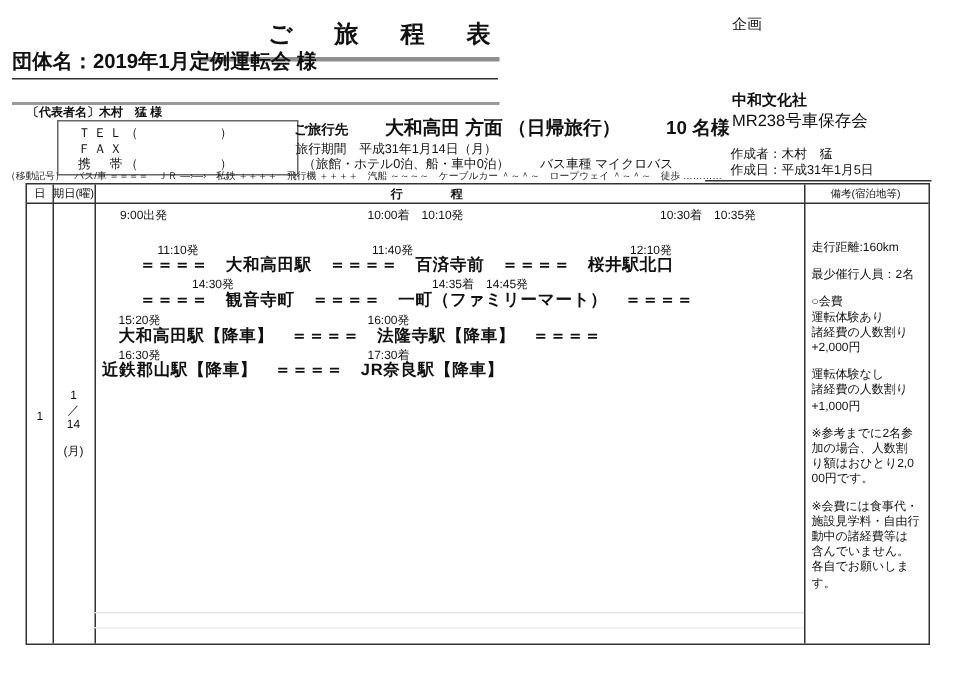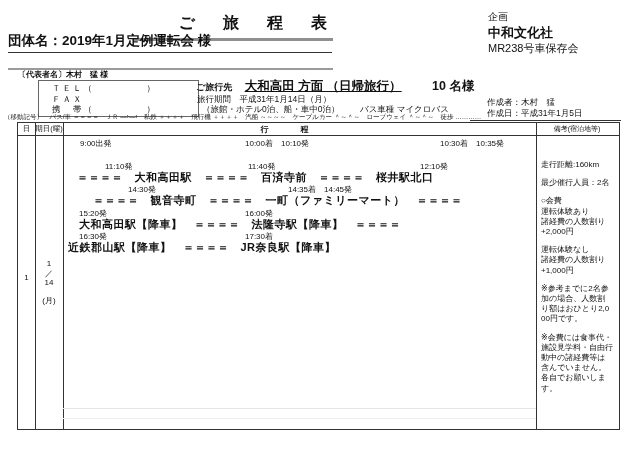--- a/index.html
+++ b/index.html
@@ -10,35 +10,35 @@
   }
   .abs{position:absolute;}
   
   .title{
     left:133px;top:13px;width:200px;text-align:right;
     font-size:16px;font-weight:bold;letter-spacing:6px;
     border-bottom:3px solid #8f8f8f;padding-bottom:4px;white-space:nowrap;
   }
   .planner{left:488px;top:10px;line-height:1.35;}
   .planner-label{font-size:10px;}
-  .planner-name{font-size:13px;font-weight:bold;font-family:"DejaVu Serif","Liberation Serif",serif;}
+  .planner-name{font-size:10px;font-weight:bold;font-family:"DejaVu Serif","Liberation Serif",serif;margin-top:37px;}
   .planner-org{font-size:11px;}
   .group-name{
     left:8px;top:32px;width:324px;font-size:13.5px;font-weight:bold;
     border-bottom:1.5px solid #333;padding-bottom:2px;white-space:nowrap;
   }
   .group-underline2{left:8px;top:68px;width:325px;height:2px;background:#9a9a9a;}
   .rep{left:18px;top:69px;font-size:8px;font-weight:bold;}
   .contact{
     left:38px;top:80px;width:146px;height:33px;border:1px solid #666;
     font-size:8.5px;line-height:10.5px;padding:2px 0 0 13px;letter-spacing:2px;
   }
   .dest-line{left:196px;top:76px;white-space:nowrap;}
   .dest-label{font-size:9px;font-weight:bold;}
-  .dest-name{font-size:12.5px;font-weight:bold;margin-left:8px;text-decoration:underline;}
+  .dest-name{font-size:12.5px;font-weight:bold;margin-left:20px;}
   .dest-pax{font-size:12.5px;font-weight:bold;margin-left:26px;}
   .period{left:197px;top:94px;font-size:8.5px;}
   .lodging{left:202px;top:104px;font-size:8.5px;white-space:nowrap;}
   .bus{margin-left:18px;}
   .author{left:487px;top:97px;font-size:8.5px;line-height:11px;}
   .author-underline{left:470px;top:120px;width:151px;height:1px;background:#333;}
   .legend{left:4px;top:113px;font-size:6.5px;white-space:nowrap;color:#222;}
   
   .itin-table{left:17px;top:122px;width:601px;height:306px;border:1.5px solid #333;}
   .vline{position:absolute;top:0;bottom:0;width:1px;background:#333;}
@@ -136,21 +136,21 @@
           <span style="left:182px">10:00着　10:10発</span>
           <span style="left:377px">10:30着　10:35発</span>
         </div>
       </div>
       <div class="itin-row">
         <div class="times">
           <span style="left:42px">11:10発</span>
           <span style="left:185px">11:40発</span>
           <span style="left:357px">12:10発</span>
         </div>
-        <div class="stations" style="padding-left:14px">＝＝＝＝　大和高田駅　＝＝＝＝　百済寺前　＝＝＝＝　桜井駅北口</div>
+        <div class="stations" style="padding-left:30px">＝＝＝＝　大和高田駅　＝＝＝＝　百済寺前　＝＝＝＝　桜井駅北口</div>
       </div>
       <div class="itin-row">
         <div class="times">
           <span style="left:65px">14:30発</span>
           <span style="left:225px">14:35着　14:45発</span>
         </div>
         <div class="stations" style="padding-left:30px">＝＝＝＝　観音寺町　＝＝＝＝　一町（ファミリーマート）　＝＝＝＝</div>
       </div>
       <div class="itin-row">
         <div class="times">

